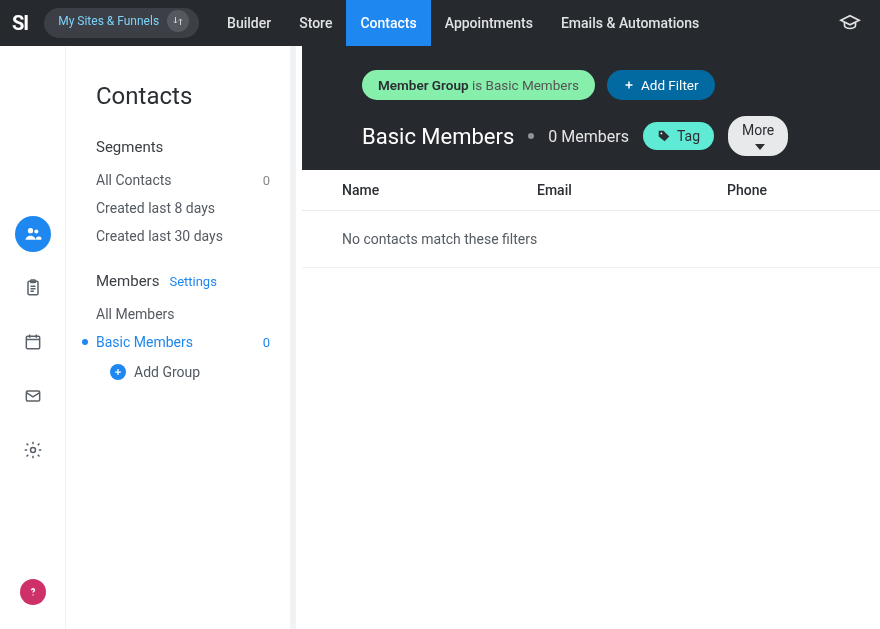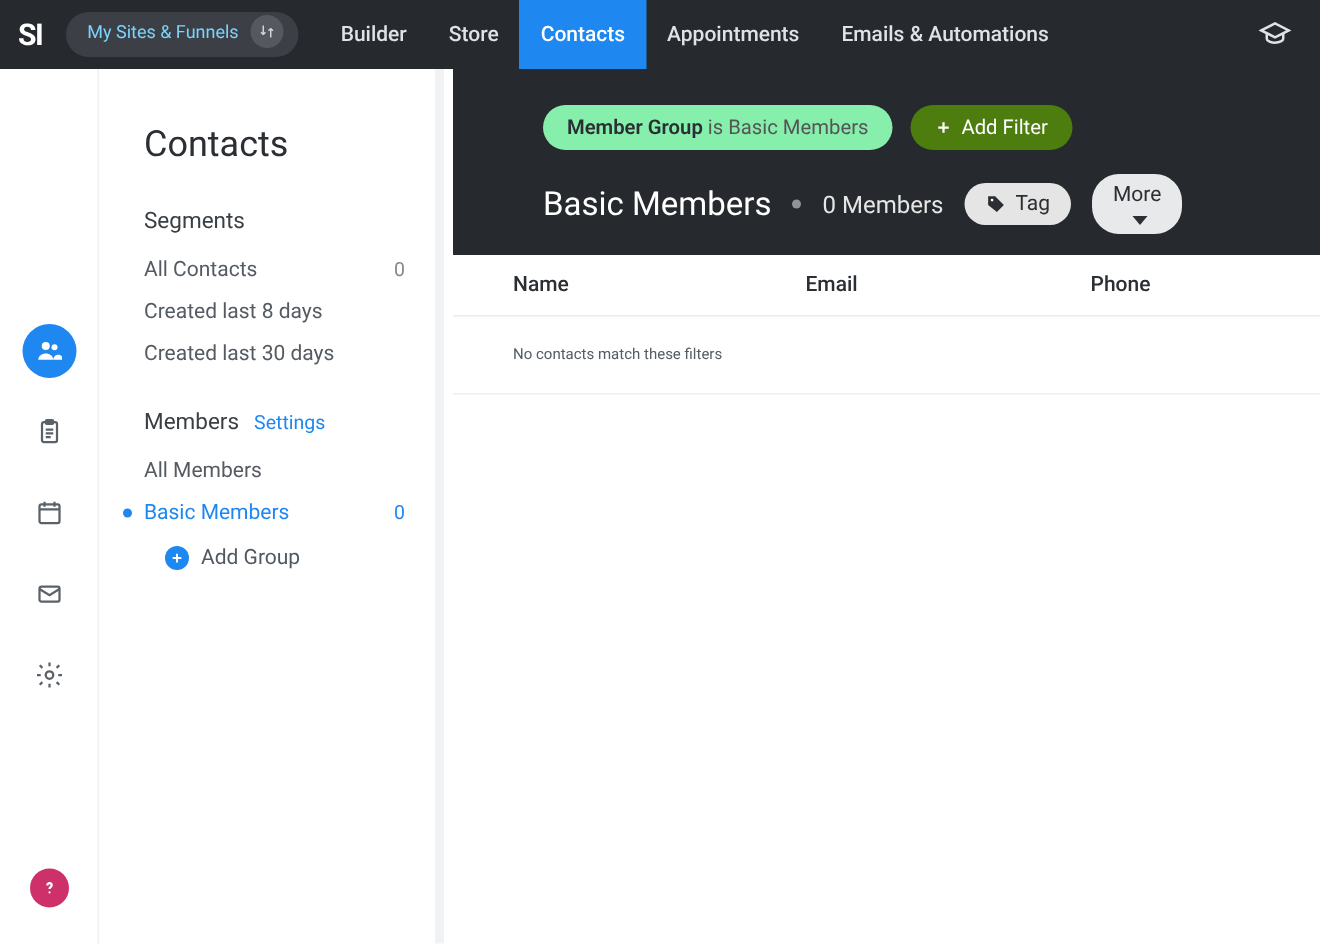--- a/index.html
+++ b/index.html
@@ -209,36 +209,36 @@
   }
   .filter-chip {
     background:#86efac;
     border-radius:18px;
     padding:7px 16px;
     font-size:13.5px;
     color:#555;
   }
   .filter-chip b{color:#2b2f33;font-weight:600;}
   .add-filter {
-    background:#4d7c0f;color:#fff;
+    background:#0369a1;color:#fff;
     border-radius:18px;
     padding:7px 16px;
     font-size:13.5px;
     display:flex;align-items:center;gap:6px;
     cursor:pointer;
   }
   .add-filter svg{width:12px;height:12px;}
   .title-row{
     display:flex;align-items:center;gap:14px;color:#fff;
   }
   .pg-title{font-size:22px;font-weight:400;}
   .dot{width:6px;height:6px;border-radius:50%;background:#8e949b;}
   .mem-count{font-size:16px;color:#e6e6e6;}
   .pill{
-    background:#e5e5e5;color:#2b2f33;border-radius:18px;
+    background:#5eead4;color:#2b2f33;border-radius:18px;
     padding:6px 14px;font-size:14px;
     display:flex;align-items:center;gap:6px;cursor:pointer;
   }
   .pill svg{width:14px;height:14px;}
   .pill.more{background:#e7e9eb;color:#2b2f33;flex-direction:column;}
   .pill.more .tri{
     width:0;height:0;border-left:5px solid transparent;border-right:5px solid transparent;border-top:6px solid #2b2f33;margin-left:4px;
   }
   .subtitle-row{margin-top:6px;margin-left:2px;}
   .sub-link{font-size:13px;color:#d9dce0;cursor:pointer;}
@@ -249,21 +249,21 @@
     display:flex;
     padding:12px 20px 12px 40px;
     border-bottom:1px solid #e9ebee;
     font-size:14px;color:#2b2f33;font-weight:500;
   }
   .col-name{flex:0 0 195px;}
   .col-email{flex:0 0 190px;}
   .col-phone{flex:1;}
   .empty{
     padding:20px 0 20px 40px;border-bottom:1px solid #eef0f2;
-    font-size:10px;color:#555b62;
+    font-size:14px;color:#555b62;
   }
 </style>
 </head>
 <body>
 
 <div class="topnav">
   <div class="logo">SI</div>
   <div class="sites-pill">
     <span>My Sites &amp; Funnels</span>
     <span class="swap">

